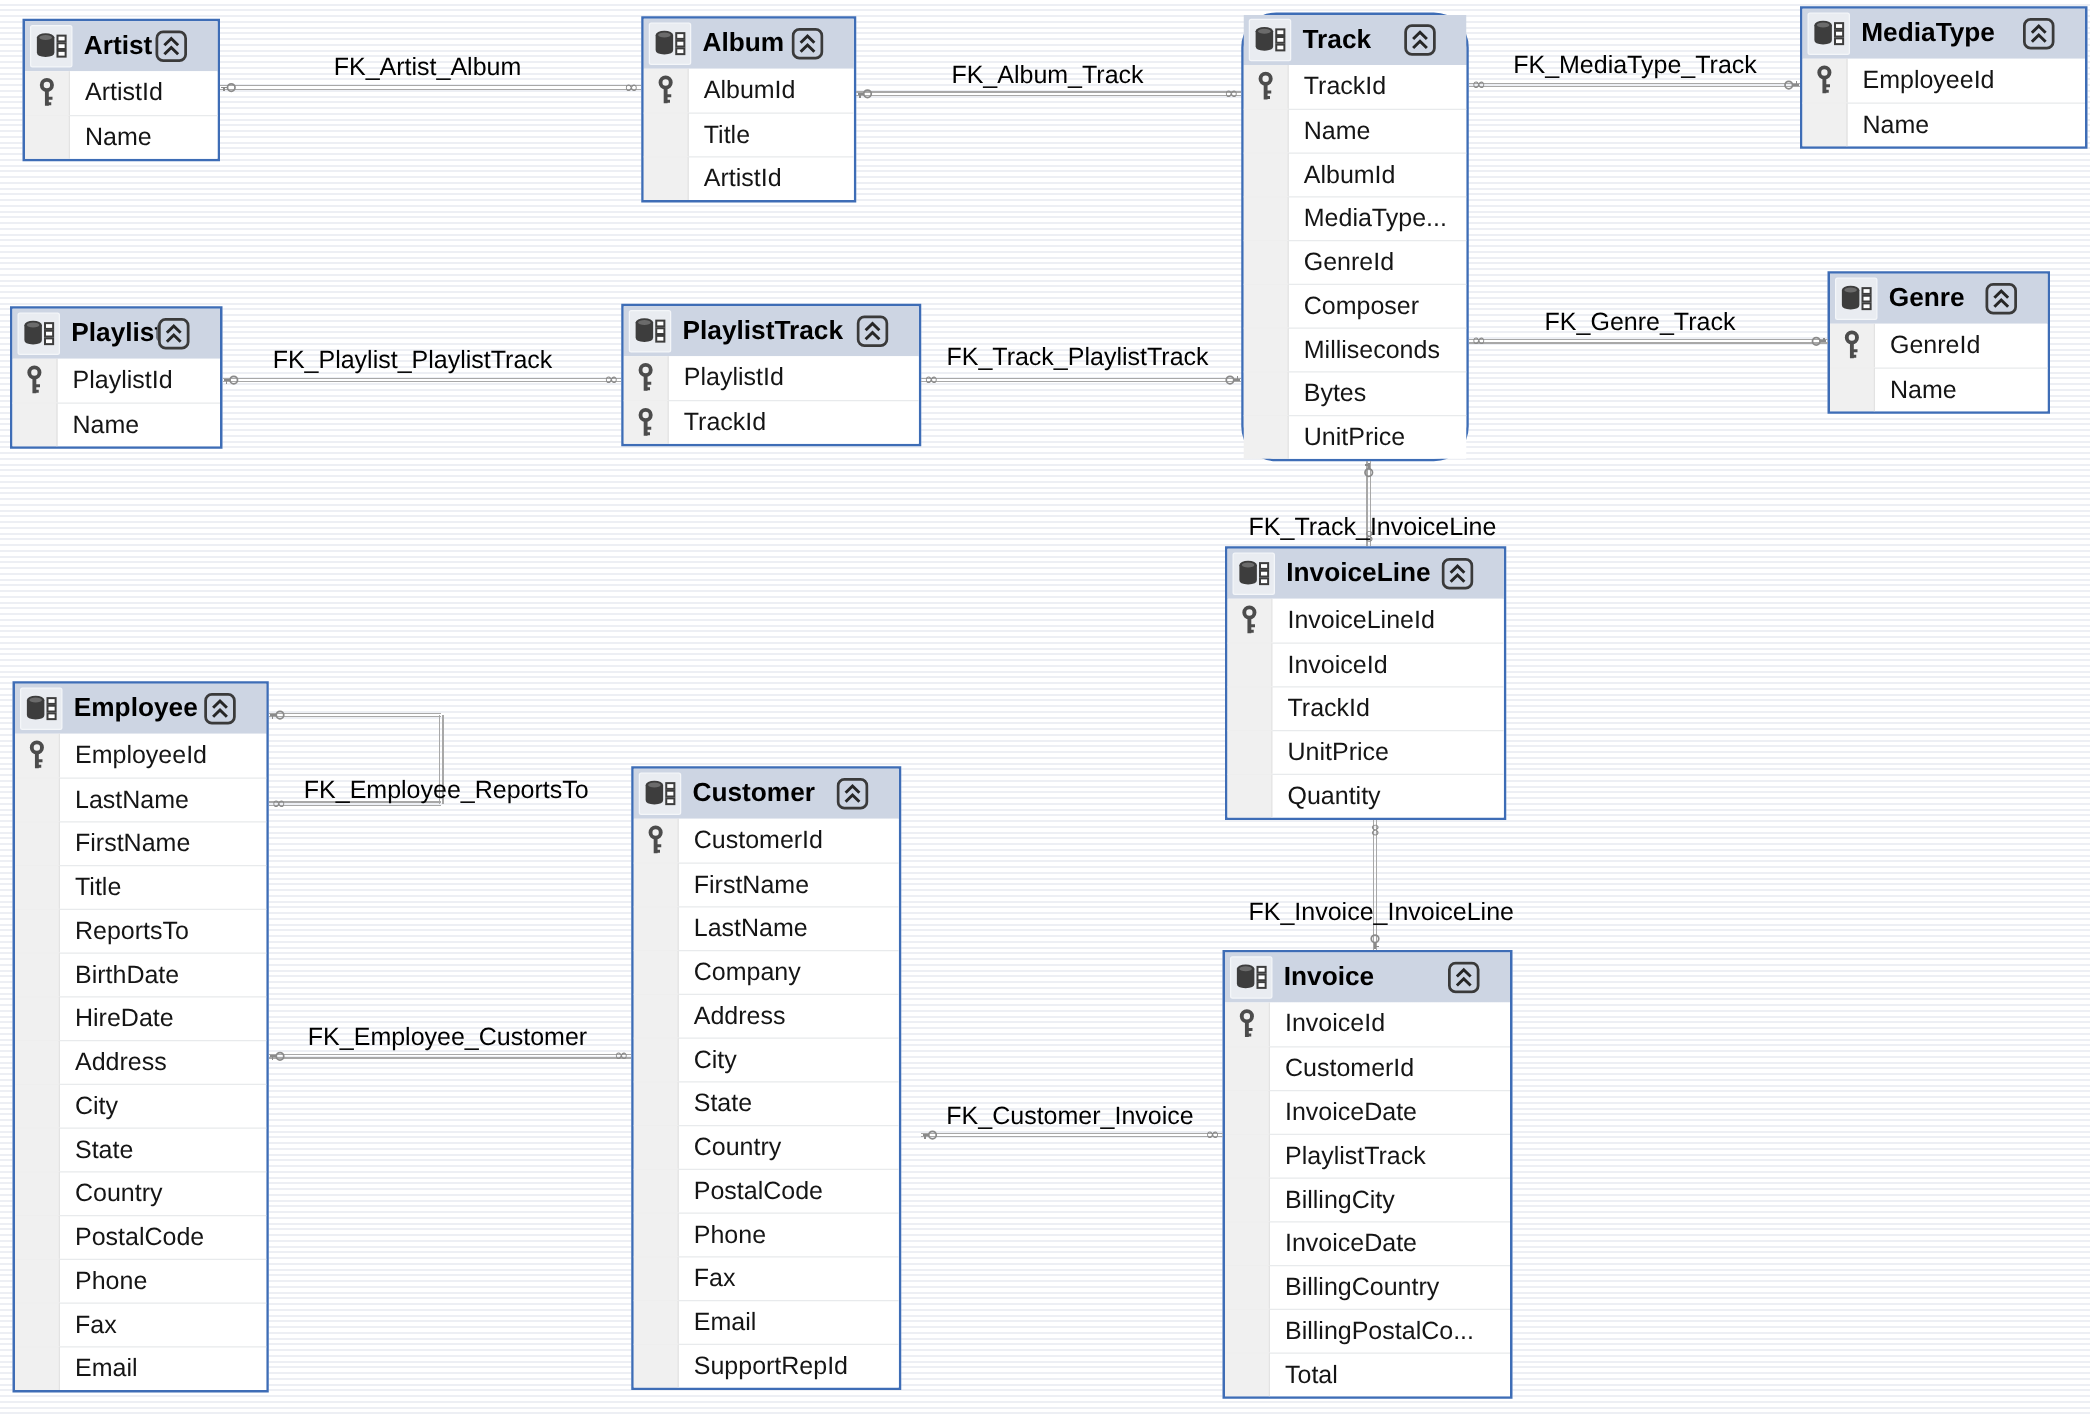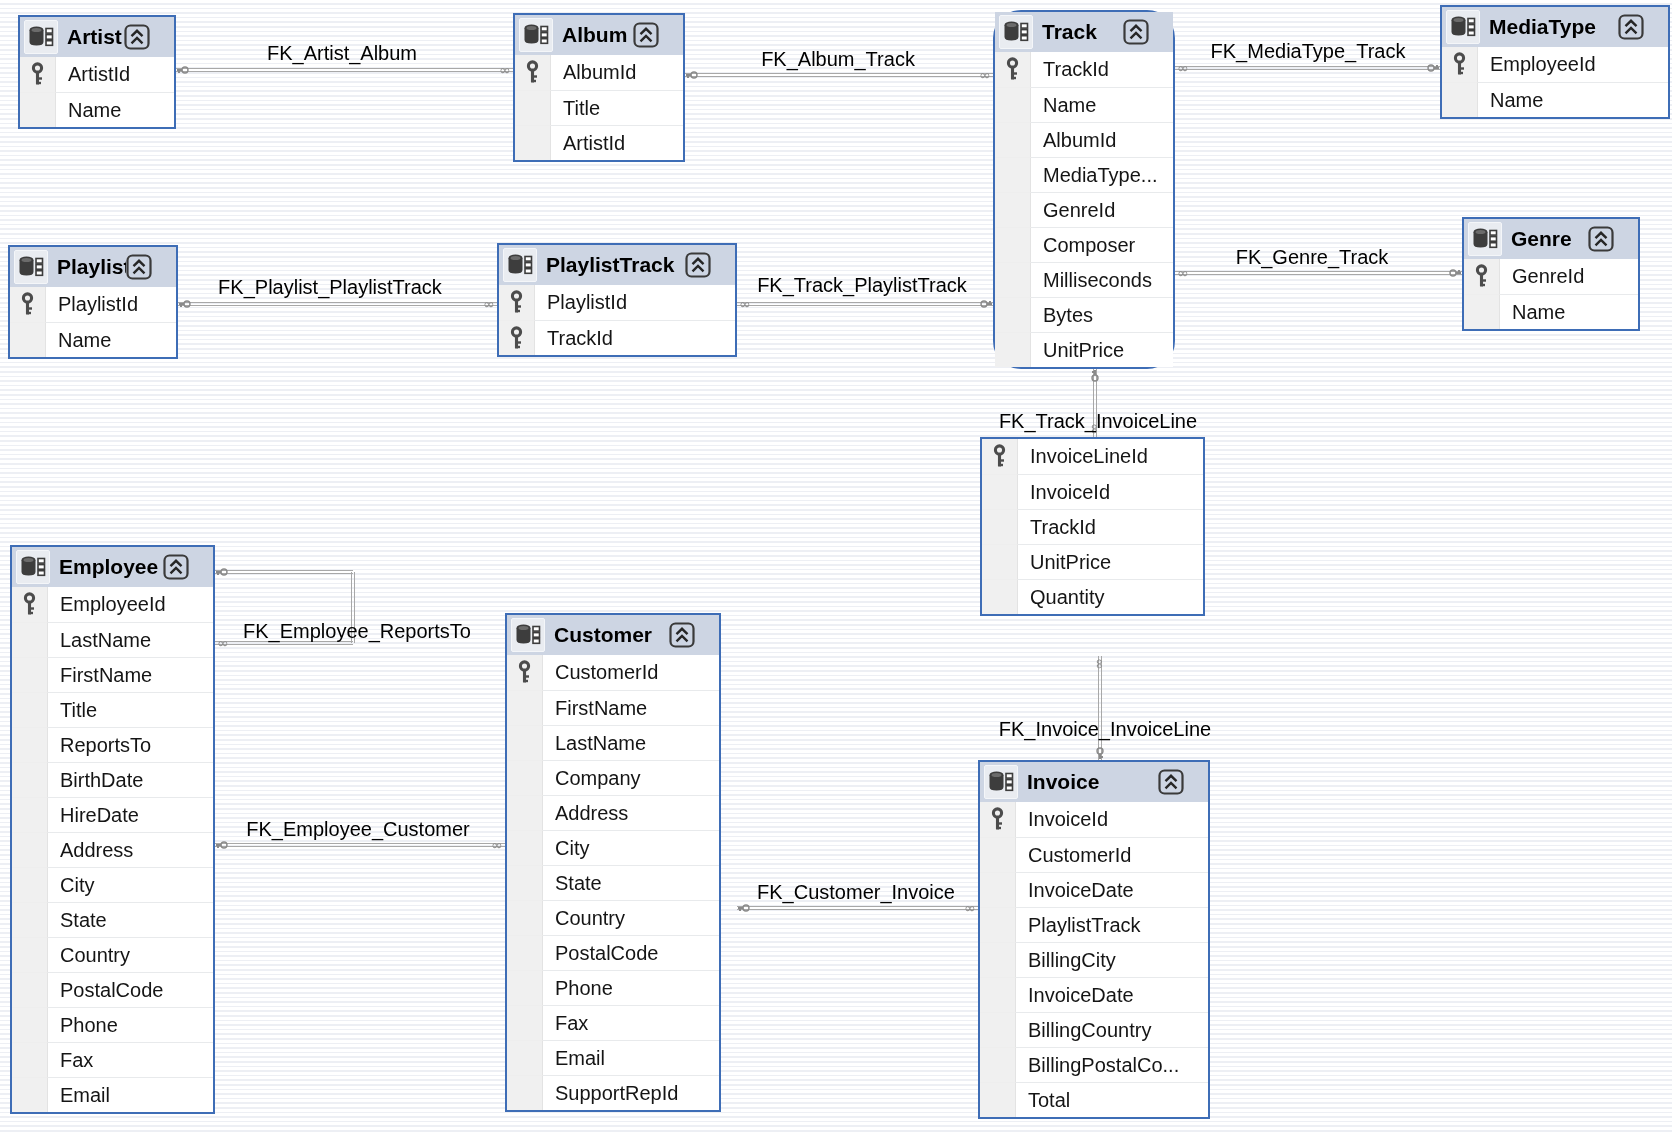--- a/index.html
+++ b/index.html
@@ -358,20 +358,40 @@
       <line x1="7.5" y1="10" x2="7.5" y2="22.5" stroke="#4c4c4c" stroke-width="3.1"></line>
       <line x1="7.5" y1="16.5" x2="12" y2="16.5" stroke="#4c4c4c" stroke-width="2.4"></line>
       <line x1="7.5" y1="21" x2="11" y2="21" stroke="#4c4c4c" stroke-width="2.4"></line>
     </svg>
           </span>
           <span class="cname">TrackId</span>
         </div>
       </div>
     </div>
     <div class="table" style="left: 980px; top: 437px; width: 225px;">
+      <div class="hdr">
+        <span class="hicon">
+          <svg width="26" height="24" viewBox="0 0 26 24">
+      <ellipse cx="8.5" cy="5" rx="7" ry="3.4" fill="#3d3d3d"></ellipse>
+      <path d="M1.5 5 L1.5 17 Q1.5 20.5 8.5 20.5 Q15.5 20.5 15.5 17 L15.5 5 Z" fill="#3d3d3d"></path>
+      <ellipse cx="8.5" cy="5" rx="5" ry="2" fill="#6b6b6b"></ellipse>
+      <rect x="18" y="3.5" width="6.5" height="4.6" fill="#fff" stroke="#3d3d3d" stroke-width="1.6"></rect>
+      <rect x="18" y="9.6" width="6.5" height="4.6" fill="#fff" stroke="#3d3d3d" stroke-width="1.6"></rect>
+      <rect x="18" y="15.7" width="6.5" height="4.6" fill="#fff" stroke="#3d3d3d" stroke-width="1.6"></rect>
+    </svg>
+        </span>
+        <span class="title">InvoiceLine</span>
+        <span class="collapse">
+          <svg width="26" height="26" viewBox="0 0 26 26">
+      <rect x="1.5" y="1.5" width="23" height="23" rx="5" fill="none" stroke="#3a3a3a" stroke-width="2.2"></rect>
+      <path d="M7.5 12.2 L13 6.8 L18.5 12.2" fill="none" stroke="#262626" stroke-width="2.4"></path>
+      <path d="M7.5 19.4 L13 14 L18.5 19.4" fill="none" stroke="#262626" stroke-width="2.4"></path>
+    </svg>
+        </span>
+      </div>
       <div class="rows">
         <div class="row">
           <span class="keycell">
             <svg width="15" height="25" viewBox="0 0 15 25">
       <circle cx="7.5" cy="6" r="4.1" fill="none" stroke="#4c4c4c" stroke-width="3.1"></circle>
       <line x1="7.5" y1="10" x2="7.5" y2="22.5" stroke="#4c4c4c" stroke-width="3.1"></line>
       <line x1="7.5" y1="16.5" x2="12" y2="16.5" stroke="#4c4c4c" stroke-width="2.4"></line>
       <line x1="7.5" y1="21" x2="11" y2="21" stroke="#4c4c4c" stroke-width="2.4"></line>
     </svg>
           </span>

